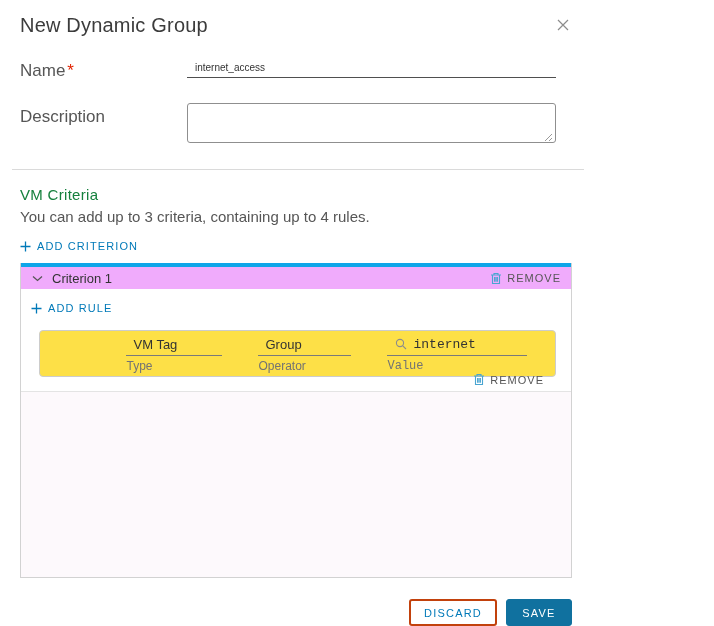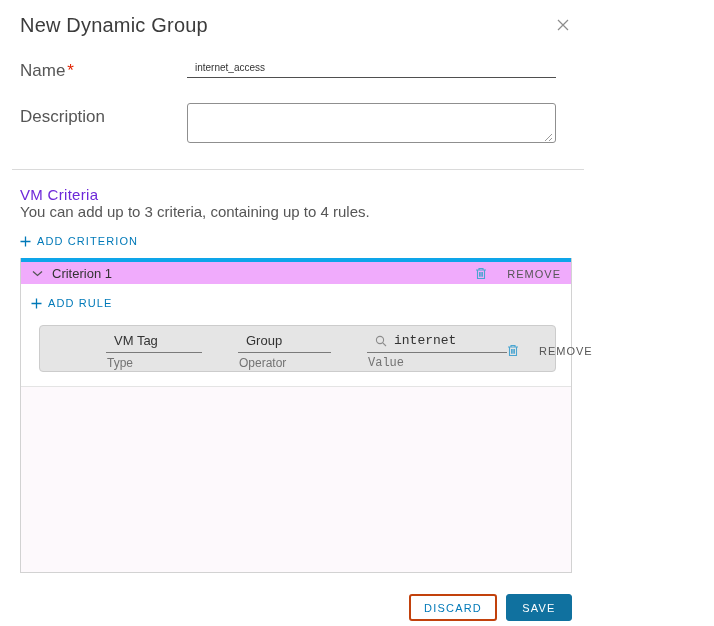--- a/index.html
+++ b/index.html
@@ -22,40 +22,40 @@
                      font-family:"Liberation Sans", sans-serif; background:transparent; }
   .ta-wrap { position:relative; }
   .ta-wrap textarea { width:100%; height:40px; border:1px solid #8f8f8f; border-radius:3px;
                       resize:none; outline:none; font-size:13px; color:#333; padding:4px 8px;
                       font-family:"Liberation Sans", sans-serif; }
   .grip { position:absolute; right:3px; bottom:5px; }
 
   .top-divider { border:none; border-top:1px solid #dadada; margin:0 -12px 16px -8px; }
 
   
-  .section-heading { font-size:15px; font-weight:400; color:#6d28d9; letter-spacing:0.3px; }
+  .section-heading { font-size:15px; font-weight:400; color:#15803d; letter-spacing:0.3px; margin-bottom:5px; }
   .section-hint { font-size:15px; color:#565656; margin-bottom:13px; }
   .add-link { display:inline-flex; align-items:flex-end; gap:6px; color:#0079b8; font-size:11px;
               letter-spacing:1.1px; font-weight:500; text-decoration:none; cursor:pointer; margin-bottom:11px; }
 
   
   .criterion-panel { border:1px solid #d2d2d2; border-top:none; }
   .criterion-header { display:flex; align-items:center; background:#f0abfc; height:26px;
                       padding:0 10px 0 11px; border-top:4px solid #0ea5e9; }
   .criterion-title { font-size:13px; color:#333; margin-left:9px; }
-  .remove-btn { display:inline-flex; align-items:flex-end; gap:20px; background:none; border:none;
+  .remove-btn { display:inline-flex; align-items:center; gap:5px; background:none; border:none;
                 cursor:pointer; font-size:11px; letter-spacing:1px; color:#565656;
                 font-family:"Liberation Sans", sans-serif; margin-left:auto; }
   .collapse-btn { background:none; border:none; cursor:pointer; line-height:0; padding:0; }
 
   .criterion-body { padding-top:11px; }
   .add-rule { margin-left:10px; margin-bottom:0; }
 
   .rule-card { display:flex; align-items:center; border:1px solid #cccccc; border-radius:4px;
-               margin:12px 15px 14px 18px; height:47px; padding:4px 9px 0 66px; background:#e5e5e5; }
+               margin:12px 15px 14px 18px; height:47px; padding:4px 9px 0 66px; background:#fde047;flex-direction:column; }
   .rule-fields { display:flex; gap:36px; }
   .sel-field { cursor:pointer; }
   .sel-top { display:flex; align-items:center; border-bottom:1px solid #7a7a7a;
              height:21px; padding:0 5px 2px 8px; }
   .sel-top .sel-value { font-size:13px; color:#333; white-space:nowrap; }
   .sel-top .chev { margin-left:auto; padding-left:10px; }
   .sel-label { font-size:12px; color:#737373; margin-top:3px; padding-left:1px; }
   .w-type { width:96px; } .w-op { width:93px; } .w-val { width:140px;font-family:Liberation Mono, monospace; }
   .search-ic { margin-right:7px; flex:0 0 auto; }
   .rule-remove { margin-left:auto; margin-right:2px; }

